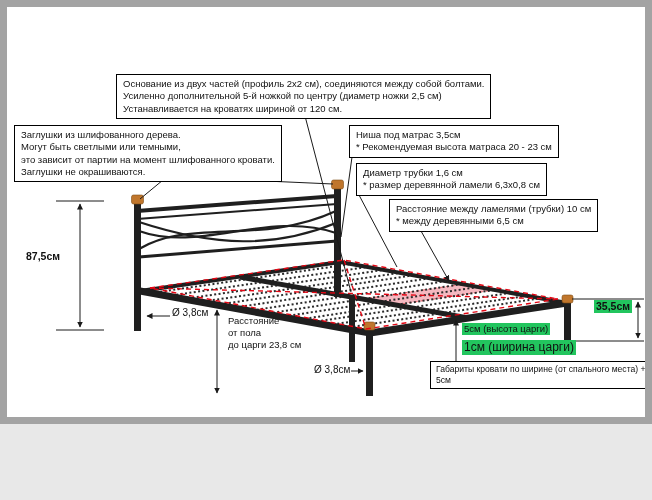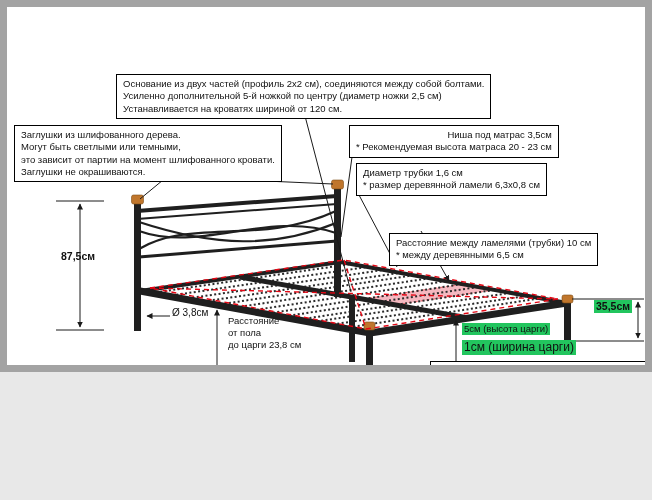--- a/index.html
+++ b/index.html
@@ -1,17 +1,17 @@
 <!DOCTYPE html>
 <html style="--frame: #1f1f1f; --cap: #c0762c; --red: #e30613; --pink: #f5b9c1; --border: #a3a3a3;"><head>
 <meta charset="utf-8">
 <style>
   html,body{margin:0;padding:0;background:#e8e8e8;}
   .canvas{
-    position:relative;width:652px;height:372px;background:#ffffff;
+    position:relative;width:652px;height:424px;background:#ffffff;
     font-family:"Liberation Sans", sans-serif;color:#111;overflow:hidden;
     margin:0 auto;
   }
   .border-frame{
     position:absolute;inset:0;border:7px solid var(--border,#a3a3a3);
     pointer-events:none;z-index:30;
   }
   svg.draw{position:absolute;left:0;top:0;z-index:1;}
   .box{
     position:absolute;z-index:10;background:#fff;border:1px solid #000;
@@ -123,33 +123,33 @@
 
   <div class="box" style="left:116px;top:74px;">Основание из двух частей (профиль 2х2 см), соединяются между собой болтами.
 Усиленно дополнительной 5-й ножкой по центру (диаметр ножки 2,5 см)
 Устанавливается на кроватях шириной от 120 см.</div>
 
   <div class="box" style="left:14px;top:125px;">Заглушки из шлифованного дерева.
 Могут быть светлыми или темными,
 это зависит от партии на момент шлифованного кровати.
 Заглушки не окрашиваются.</div>
 
-  <div class="box" style="left:349px;top:125px;text-align:right;">Ниша под матрас 3,5см
+  <div class="box" style="left:349px;top:125px;">Ниша под матрас 3,5см
 * Рекомендуемая высота матраса 20 - 23 см</div>
 
   <div class="box" style="left:356px;top:163px;">Диаметр трубки 1,6 см
 * размер деревянной ламели 6,3х0,8 см</div>
 
-  <div class="box" style="left:389px;top:199px;margin-top:34px;">Расстояние между ламелями (трубки) 10 см
+  <div class="box" style="left:389px;top:199px;">Расстояние между ламелями (трубки) 10 см
 * между деревянными 6,5 см</div>
 
 
   <div class="box tiny" style="left:418px;top:361px;margin-left:12px;">Габариты кровати по ширине (от спального места) + 5см</div>
 
-  <div class="lbl big" style="left:26px;top:250px;margin-left:35px;">87,5см</div>
+  <div class="lbl big" style="left:26px;top:250px;">87,5см</div>
 
   <div class="lbl" style="left:172px;top:307px;">Ø 3,8см</div>
 
   <div class="lbl" style="left:228px;top:315px;font-size:9.5px;">Расстояние
 от пола
 до царги 23,8 см</div>
 
   <div class="lbl" style="left:314px;top:364px;">Ø 3,8см</div>
 
   <div class="lbl big bg" style="left:594px;top:300px;">35,5см</div>

